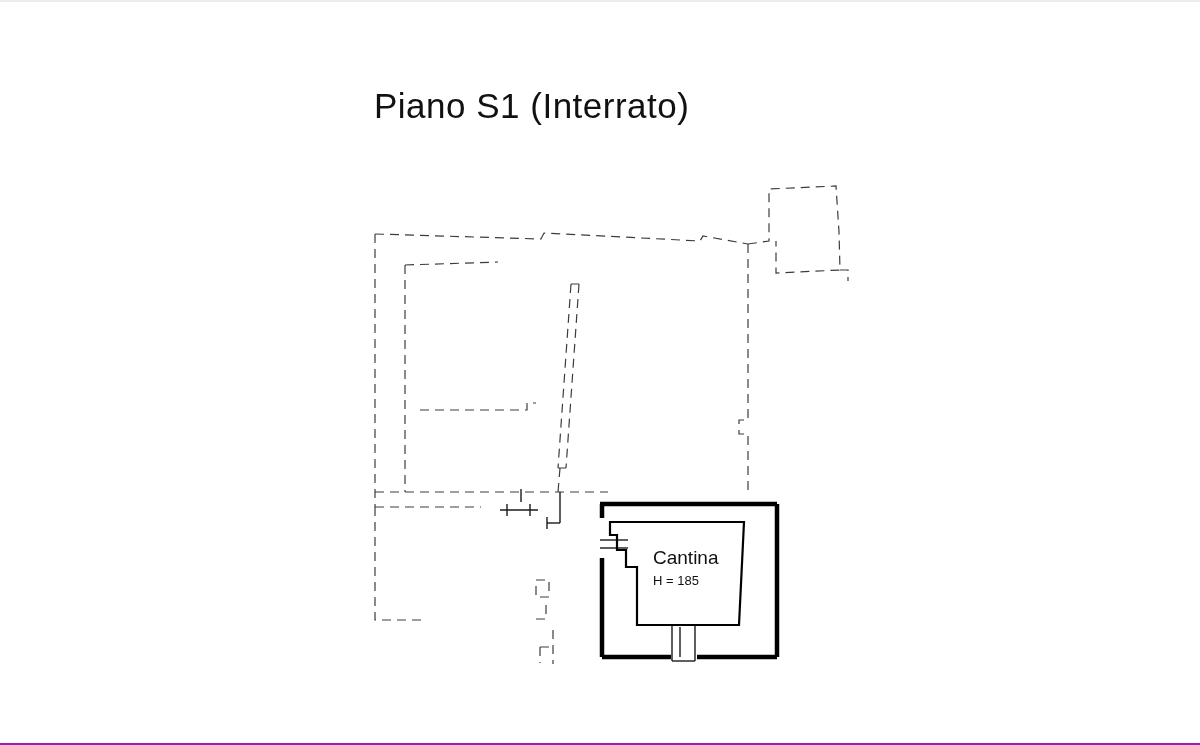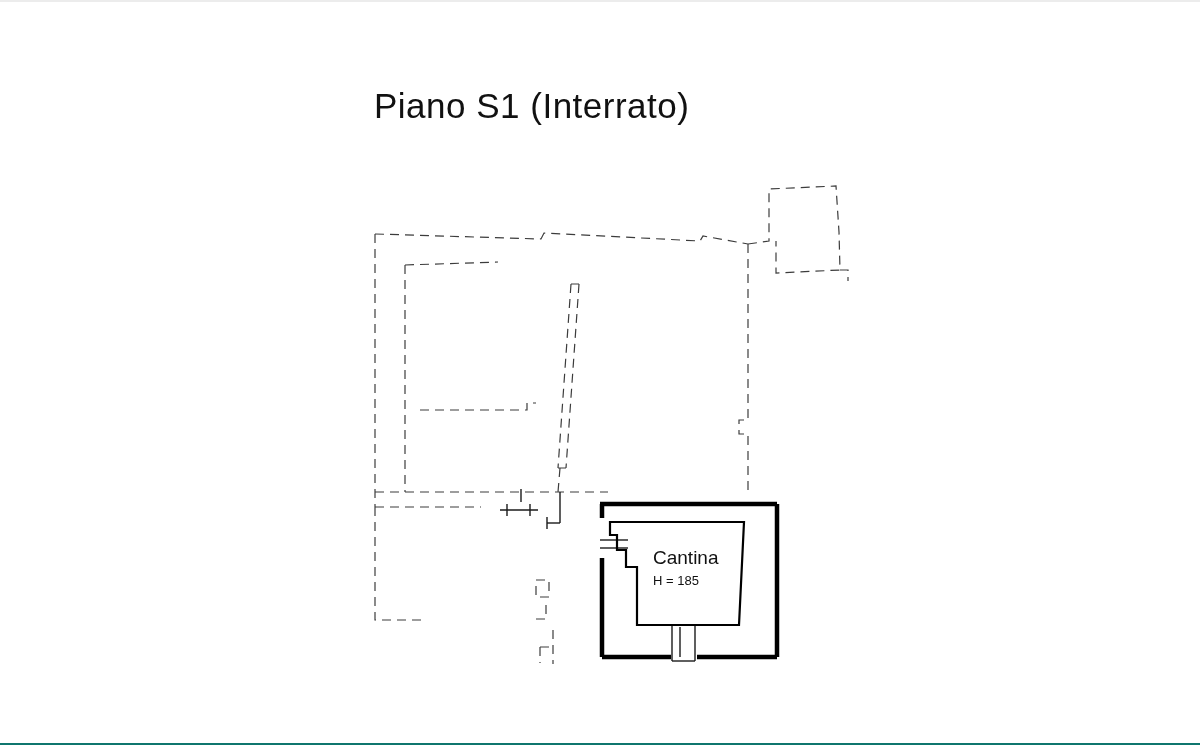--- a/index.html
+++ b/index.html
@@ -10,21 +10,21 @@
     background: #ffffff;
     overflow: hidden;
     font-family: "Liberation Sans", sans-serif;
   }
   .frame {
     position: relative;
     width: 1200px;
     height: 745px;
     box-sizing: border-box;
     border-top: 2px solid #ececec;
-    border-bottom: 2px solid #0f766e;
+    border-bottom: 2px solid #a21caf;
     background: #ffffff;
   }
   .plan-title {
     position: absolute;
     left: 374px;
     top: 84px;
     font-size: 35px;
     font-weight: 400;
     color: var(--text, #0d0d0d);
     letter-spacing: 0.5px;

